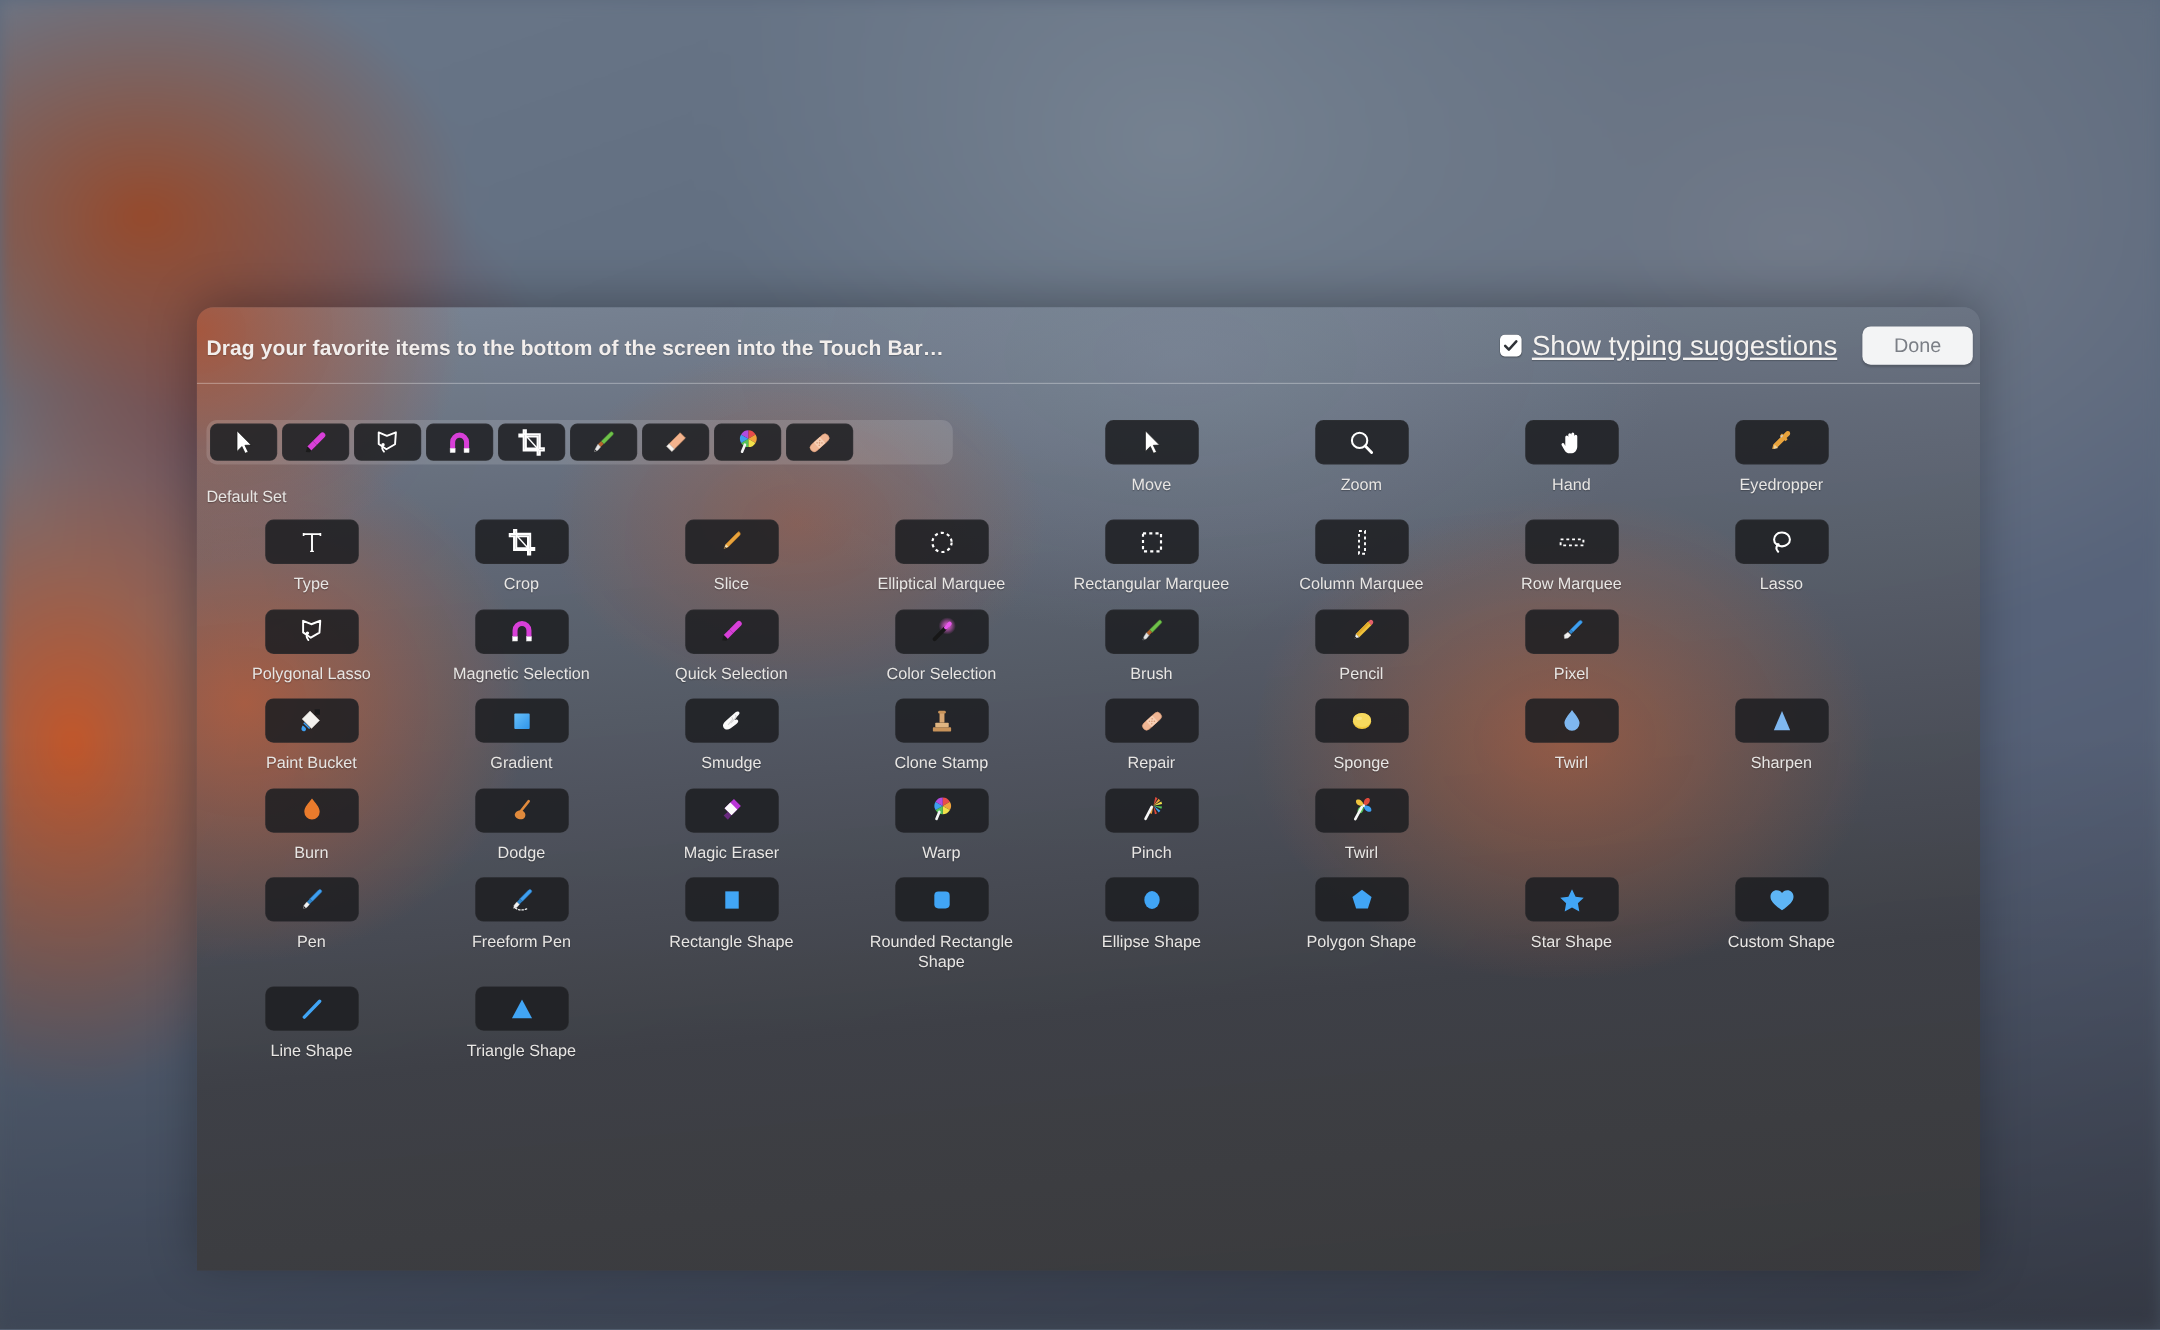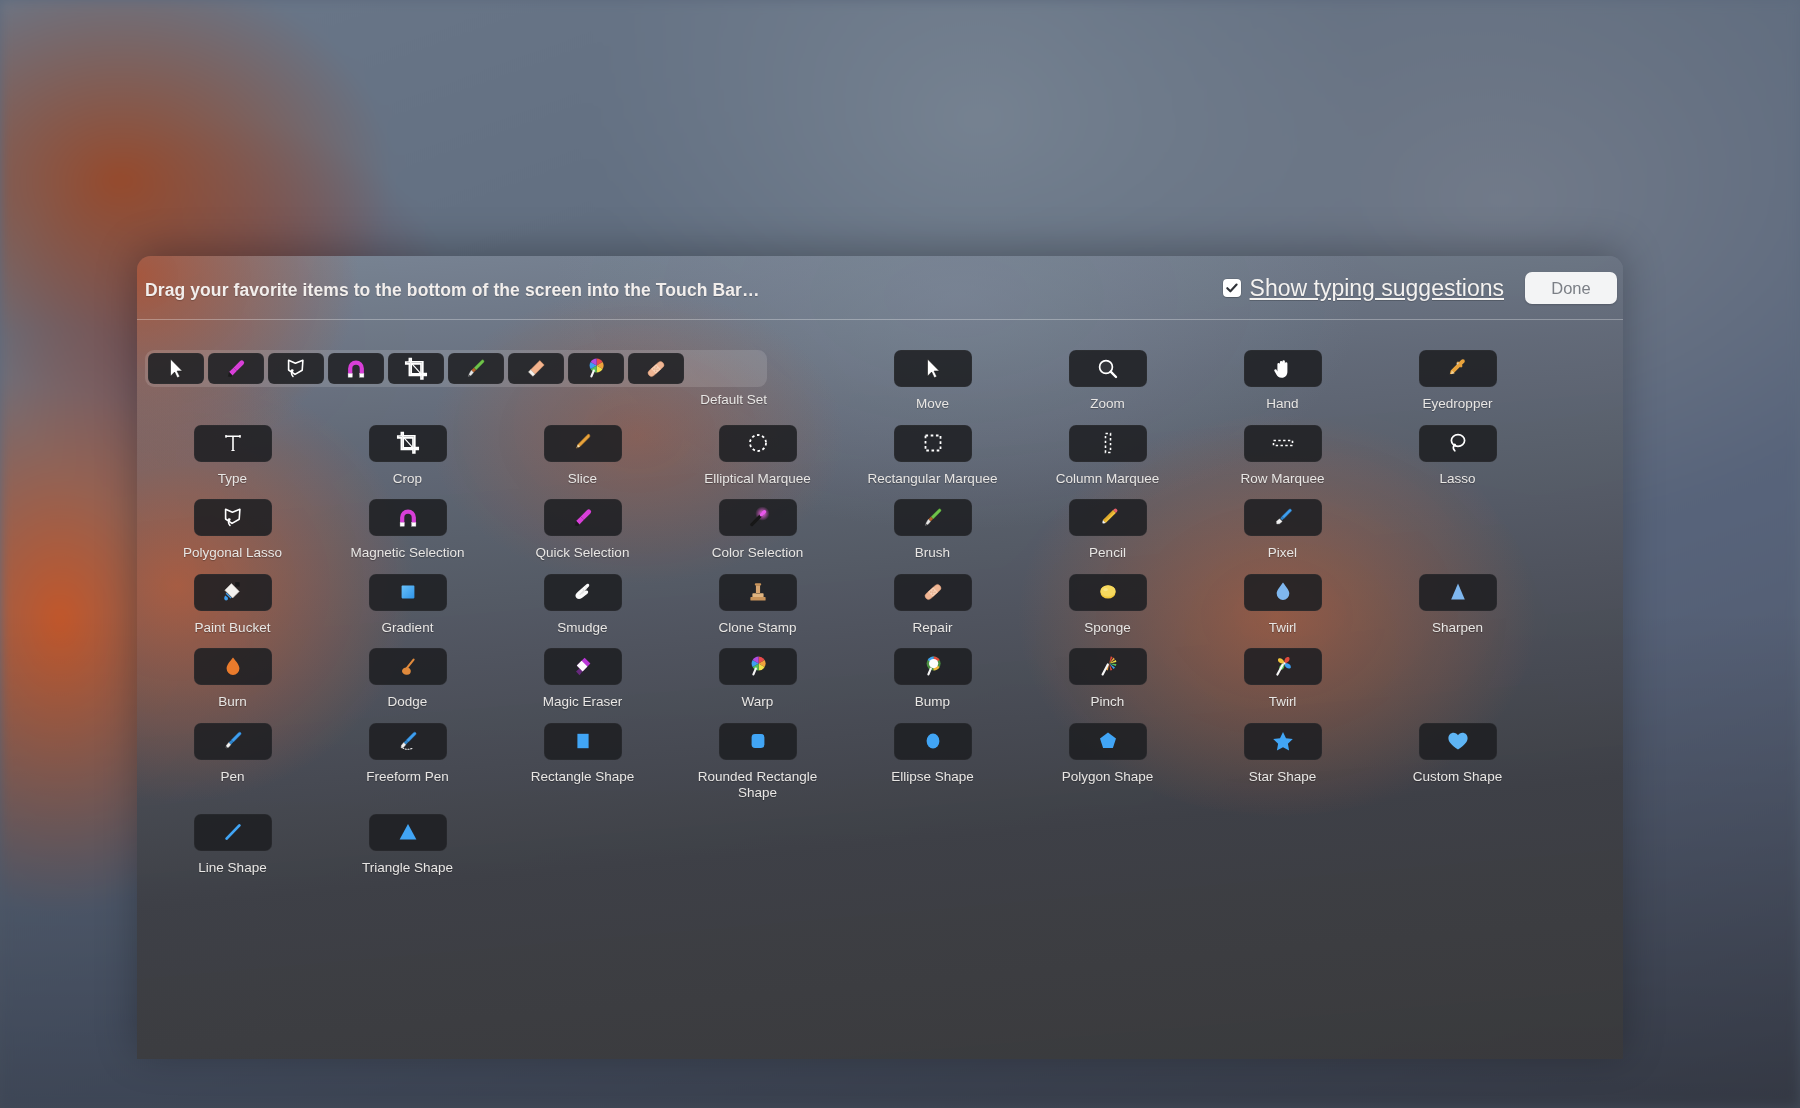--- a/index.html
+++ b/index.html
@@ -25,21 +25,21 @@
     filter:blur(6px);
   }
   #wallpaper-dark {
     position:absolute; inset:0;
     background:linear-gradient(180deg, rgba(0,0,0,0) 55%, rgba(0,0,0,0.30) 100%);
   }
 
   
   #panel {
     position:absolute;
-    left:137px; top:256px;
+    left:164px; top:256px;
     width:1486px; height:803px;
     border-radius:14px 14px 0 0;
     overflow:hidden;
     background:
       radial-gradient(ellipse 300px 260px at 0px 20px,    rgba(168,84,56,0.92) 0%, rgba(168,84,56,0) 74%),
       radial-gradient(ellipse 330px 300px at 40px 330px,  rgba(188,92,56,0.78) 0%, rgba(188,92,56,0) 72%),
       radial-gradient(ellipse 360px 280px at 1140px 360px,rgba(186,96,58,0.62) 0%, rgba(186,96,58,0) 72%),
       radial-gradient(ellipse 280px 200px at 500px 180px, rgba(176,88,56,0.45) 0%, rgba(176,88,56,0) 74%),
       radial-gradient(ellipse 520px 300px at 820px 40px,  rgba(128,140,156,0.55) 0%, rgba(128,140,156,0) 78%),
       linear-gradient(175deg, rgba(122,134,150,0.96) 0%, rgba(98,106,120,0.96) 22%, rgba(78,82,92,0.97) 48%, rgba(62,64,70,0.98) 70%, rgba(58,58,60,0.99) 100%);
@@ -127,22 +127,22 @@
   #defaultset-strip {
     width:622px; height:37px;
     border-radius:9px;
     background:rgba(255,255,255,0.13);
     display:flex; align-items:center;
     padding:0 3px;
     gap:4px;
   }
   #defaultset-strip .tile { width:56px; height:31px; border-radius:6px; }
   #defaultset-caption {
-    width:622px; margin-top:5px;
-    font-size:13.5px; color:#e8e6e4; text-align:right;
+    width:622px; margin-top:19px;
+    font-size:13.5px; color:#e8e6e4; text-align:left;
     text-shadow:0 1px 1px rgba(0,0,0,0.30);
   }
 </style>
 </head>
 <body>
 
 <div id="wallpaper"></div>
 <div id="wallpaper-dark"></div>
 
 <div id="panel">
@@ -645,37 +645,20 @@
                 <path d="M8.4 20.4 L10.8 14.6" stroke="#f4f4f4" stroke-width="2.2" stroke-linecap="round"></path>
               </svg>
             </span>
           </div>
           <div class="caption">Warp</div>
         </div>
         <div class="cell">
           <div class="tile">
             <span>
               <svg width="26" height="26" viewBox="0 0 26 26">
-                <g transform="translate(13.6,9.6)">
-                  <circle r="7" fill="#4a8f3f"></circle>
-                  <path d="M0 0 L0 -7 A7 7 0 0 1 6 -3.5 Z" fill="#e04a3c"></path>
-                  <path d="M0 0 L6 3.5 A7 7 0 0 1 0 7 Z" fill="#f0b53c"></path>
-                  <path d="M0 0 L-6 -3.5 A7 7 0 0 1 0 -7 Z" fill="#3e9ff0"></path>
-                  <circle r="4.6" fill="#fdfdfd"></circle>
-                </g>
-                <path d="M8.4 20.4 L10.8 14.6" stroke="#f4f4f4" stroke-width="2.2" stroke-linecap="round"></path>
-              </svg>
-            </span>
-          </div>
-          <div class="caption">Bump</div>
-        </div>
-        <div class="cell">
-          <div class="tile">
-            <span>
-              <svg width="26" height="26" viewBox="0 0 26 26">
                 <g transform="translate(14.2,9.4)">
                   <path d="M0 0 L1.6 -7.2 L3.4 -6.2 Z" fill="#e04a3c"></path>
                   <path d="M0 0 L4.4 -5.8 L5.6 -4.2 Z" fill="#f0a33c"></path>
                   <path d="M0 0 L6.6 -3.4 L7.2 -1.4 Z" fill="#f2e14a"></path>
                   <path d="M0 0 L7.2 0.6 L6.6 2.6 Z" fill="#56c25a"></path>
                   <path d="M0 0 L5.8 4.2 L4.4 5.6 Z" fill="#3e9ff0"></path>
                   <path d="M0 0 L3 6.6 L1.2 7.2 Z" fill="#e04a3c"></path>
                   <path d="M0 0 L-1.4 7 L-3.2 6 Z" fill="#f0a33c"></path>
                 </g>
                 <path d="M7.6 20.4 L12.8 10.4" stroke="#f7f7f7" stroke-width="2.2" stroke-linecap="round"></path>

